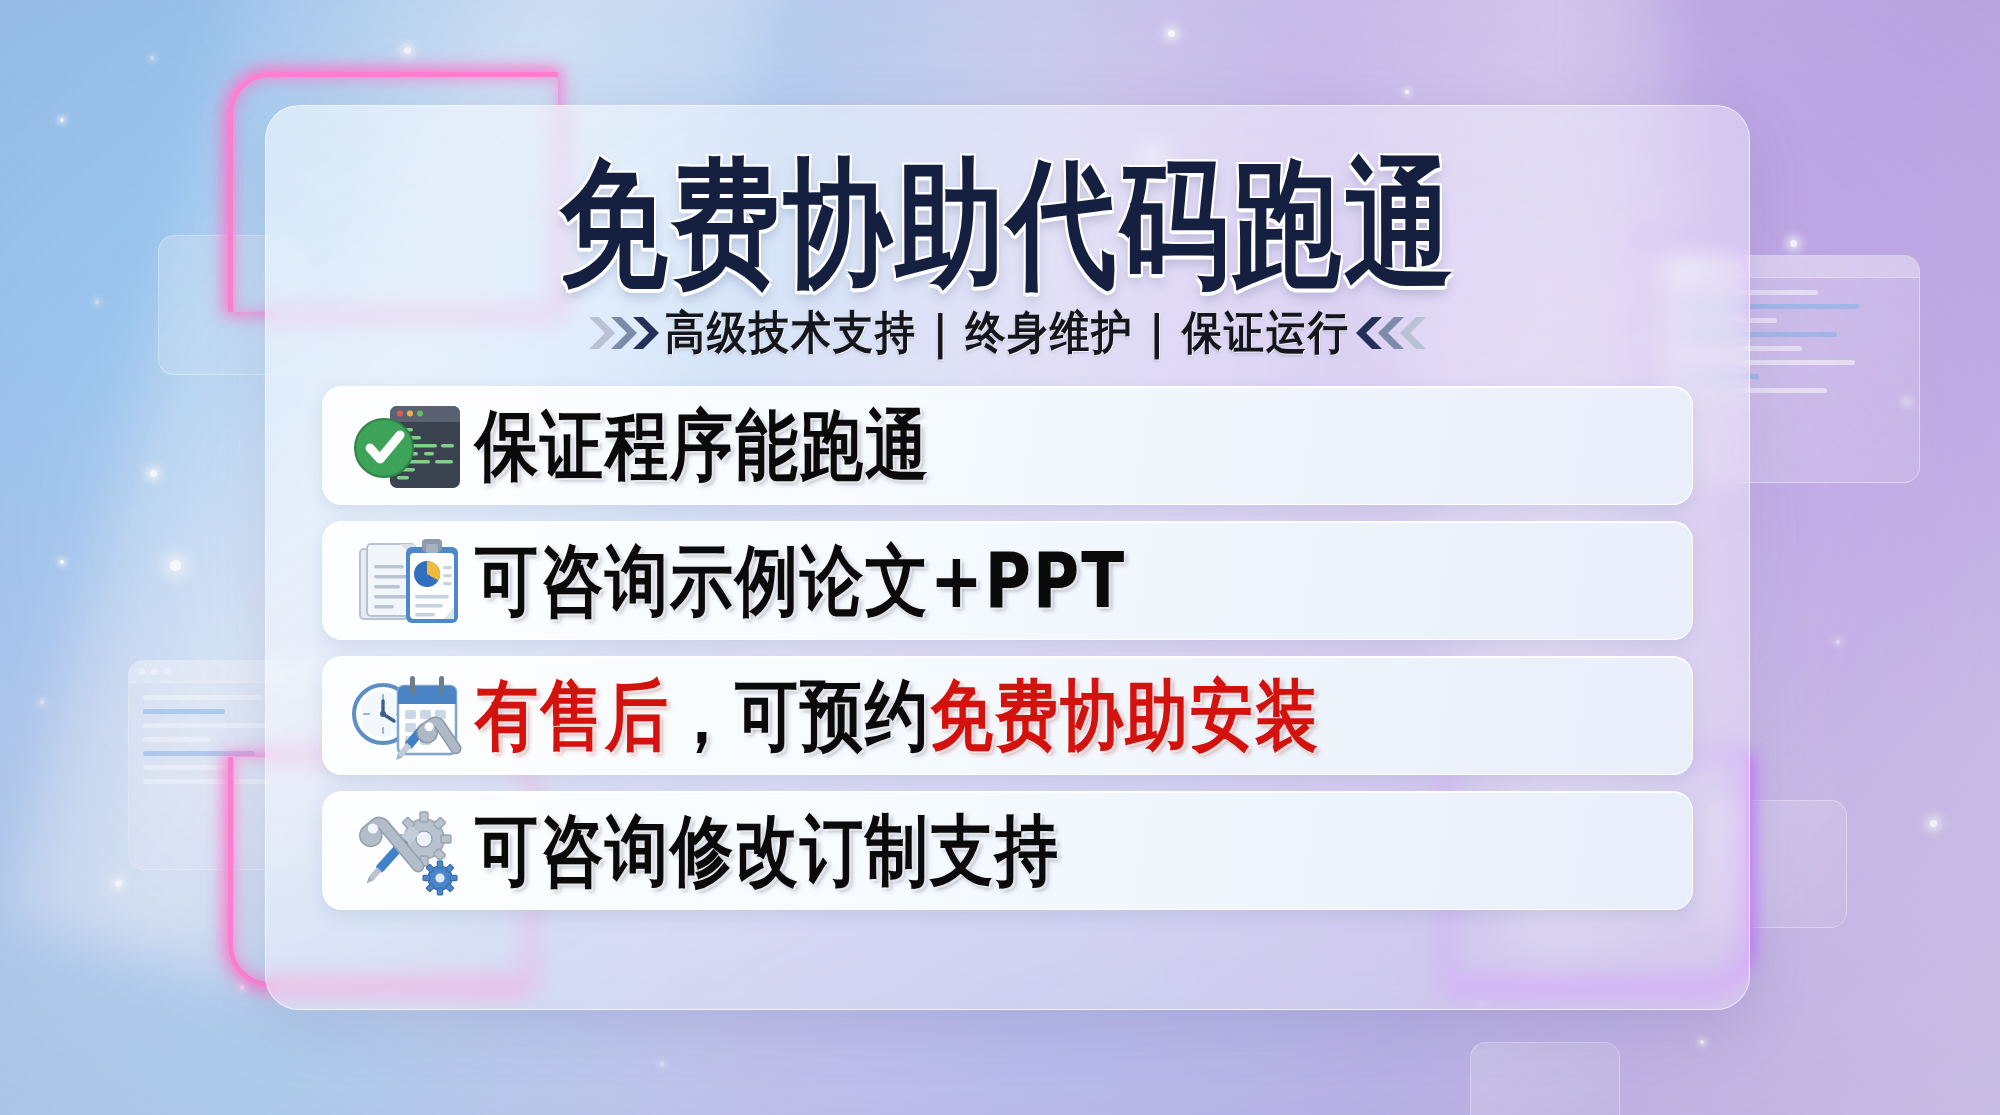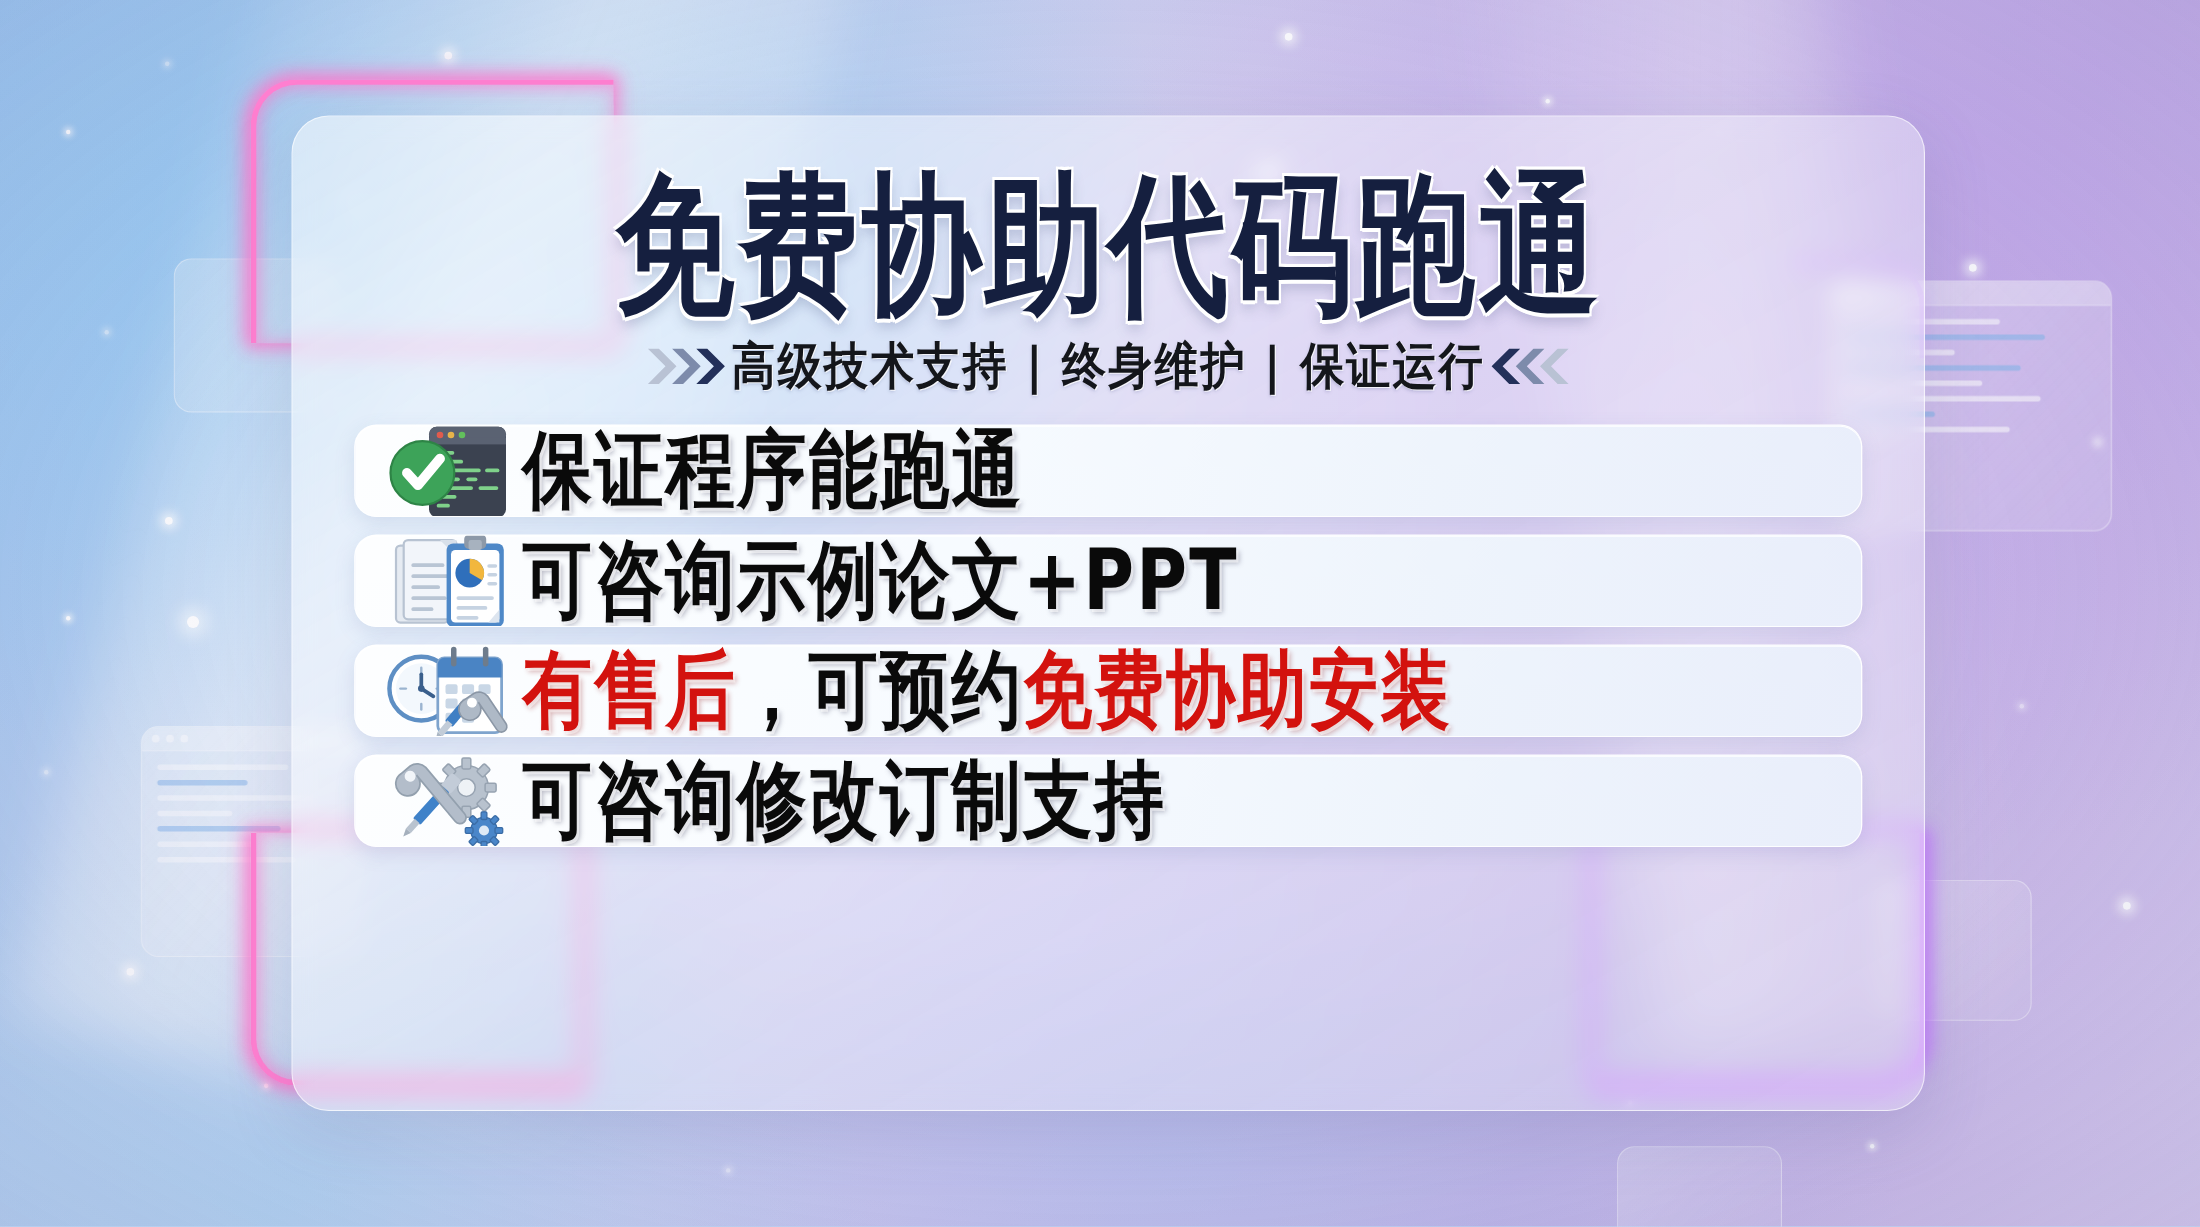--- a/index.html
+++ b/index.html
@@ -147,21 +147,21 @@
     font-weight:700;font-size:40px;letter-spacing:2px;color:#14161b;
     transform:scaleY(1.14);white-space:nowrap;
     text-shadow:1px 1px 0 rgba(255,255,255,.8), 0 2px 3px rgba(80,90,140,.28);
   }
   .chev{display:flex;align-items:center;}
   .chev svg{display:block;}
 
   
   #rows{margin-top:26px;display:flex;flex-direction:column;gap:16px;}
   .row{
-    height:84px;border-radius:20px;
+    height:119px;border-radius:20px;
     background:linear-gradient(100deg,#fdfeff 0%,#f7fbff 40%,#eef4fc 72%,#e9eefb 100%);
     border:1px solid rgba(255,255,255,.9);
     box-shadow:0 6px 18px rgba(95,110,165,.16), inset 0 1px 0 rgba(255,255,255,.95);
     display:flex;align-items:center;padding:0 30px 0 26px;
     overflow:hidden;
   }
   .row-icon{
     width:118px;min-width:118px;height:92px;
     display:flex;align-items:center;justify-content:center;
   }

